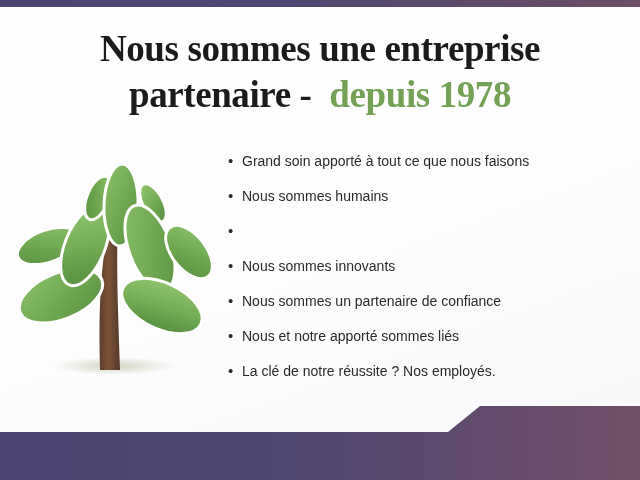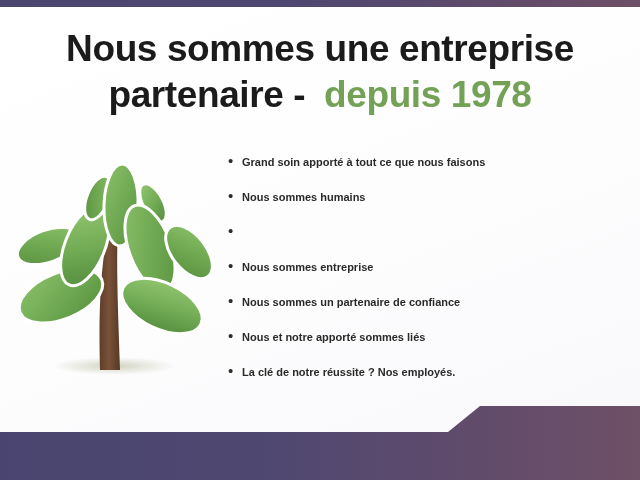--- a/index.html
+++ b/index.html
@@ -34,20 +34,21 @@
     position: absolute;
     left: 0; top: 26px;
     width: 640px;
     text-align: center;
     font-size: 37px;
     font-weight: bold;
     line-height: 46px;
     letter-spacing: -0.4px;
     color: #1b1b1b;
     white-space: nowrap;
+    font-family: Liberation Serif, serif;
   }
   .headline .l2 { display: block; }
   .headline .accent { color: #73a257; text-align: center; }
   .headline .gap { display: inline-block; width: 9px; }
 
   
   .bullets {
     position: absolute;
     left: 228px; top: 150px;
     width: 400px;
@@ -59,25 +60,24 @@
   }
   .bullet-dot {
     width: 14px;
     flex: 0 0 14px;
     font-size: 15px;
     line-height: 22px;
     color: #2c2c2c;
     text-align: left;
   }
   .bullet-text {
-    font-size: 11px;
+    font-size: 14px;
     line-height: 22px;
     color: #2a2a2a;
     white-space: nowrap;
-    font-weight: bold;
   }
 
   
   .tree {
     position: absolute;
     left: 14px; top: 148px;
     width: 210px; height: 250px;
   }
 
   
@@ -166,21 +166,21 @@
     </div>
     <div class="bullet-row">
       <span class="bullet-dot">•</span>
       <span class="bullet-text">Nous sommes humains</span>
     </div>
     <div class="bullet-row">
       <span class="bullet-dot">•</span>
     </div>
     <div class="bullet-row">
       <span class="bullet-dot">•</span>
-      <span class="bullet-text">Nous sommes entreprise</span>
+      <span class="bullet-text">Nous sommes innovants</span>
     </div>
     <div class="bullet-row">
       <span class="bullet-dot">•</span>
       <span class="bullet-text">Nous sommes un partenaire de confiance</span>
     </div>
     <div class="bullet-row">
       <span class="bullet-dot">•</span>
       <span class="bullet-text">Nous et notre apporté sommes liés</span>
     </div>
     <div class="bullet-row">

